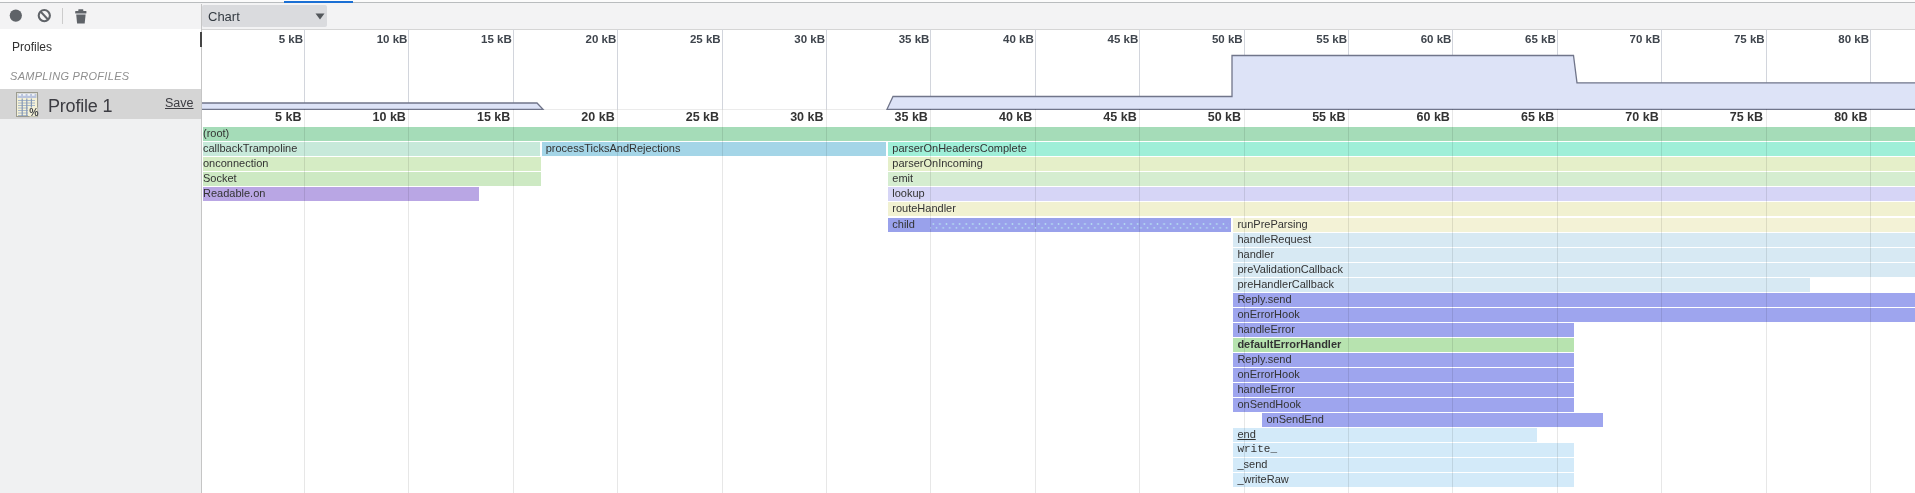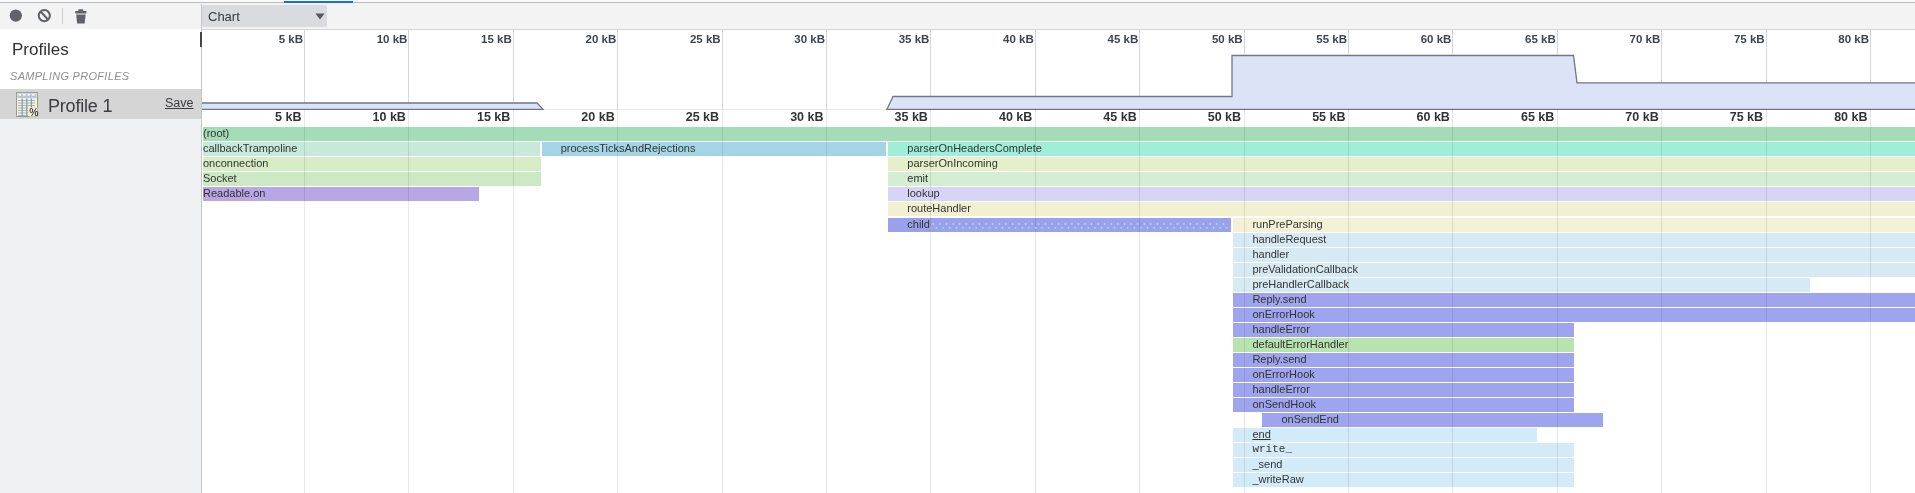--- a/index.html
+++ b/index.html
@@ -1,20 +1,20 @@
 <!DOCTYPE html>
 <html><head><meta charset="utf-8">
 <style>
   html,body{margin:0;padding:0;}
   body{width:1915px;height:493px;position:relative;overflow:hidden;
        font-family:"Liberation Sans",sans-serif;background:#fff;}
   .abs{position:absolute;}
   .bar{position:absolute;height:14px;line-height:13.5px;font-size:11px;color:#333;
        white-space:nowrap;overflow:hidden;}
-  .bar span{position:relative;z-index:3;padding-left:19px;}
+  .bar span{position:relative;z-index:3;padding-left:4px;}
   .bar.e span{padding-left:0.5px;}
   .glab{position:absolute;font-size:11px;color:#4c4c4c;z-index:4;font-weight:bold;}
 </style></head><body>
 
 <div class="abs" style="left:0;top:0;width:1915px;height:2px;background:#fbfbfb;border-bottom:1px solid #b9bcbe;"></div>
 <div class="abs" style="left:284px;top:0.5px;width:69px;height:2.2px;background:#1a6fd4;z-index:2;"></div>
 <div class="abs" style="left:0;top:3px;width:1915px;height:25.5px;background:#f3f3f4;border-bottom:1px solid #d5d5d5;"></div>
 <svg class="abs" style="left:0;top:4px;z-index:5" width="100" height="24" viewBox="0 0 100 24">
 <circle cx="15.8" cy="11.6" r="6.1" fill="#5f6368"></circle>
 <circle cx="44.3" cy="11.6" r="5.6" fill="none" stroke="#5f6368" stroke-width="2.1"></circle>
@@ -27,21 +27,21 @@
 </g>
 </svg>
 <div class="abs" style="left:202px;top:5px;width:124.5px;height:21.5px;background:#dadbde;border-radius:2px;z-index:5;"></div>
 <div class="abs" style="left:208px;top:9px;font-size:13px;color:#333a41;z-index:6;">Chart</div>
 <svg class="abs" style="left:315px;top:13px;z-index:6" width="10" height="7" viewBox="0 0 10 7">
     <path d="M0.5 0.5 H9.5 L5 6.5 Z" fill="#53575b"></path>
   </svg>
 <div class="abs" style="left:0;top:29px;width:201px;height:464px;background:#fff;"></div>
 <div class="abs" style="left:0;top:119px;width:200.5px;height:374px;background:#f0f1f2;"></div>
 <div class="abs" style="left:200.5px;top:4px;width:1px;height:489px;background:#c5c5c5;z-index:8;"></div>
-<div class="abs" style="left:12px;top:39.5px;font-size:17px;color:#303030;">Profiles</div>
+<div class="abs" style="left:12px;top:39.5px;font-size:12px;color:#303030;">Profiles</div>
 <div class="abs" style="left:10px;top:70px;font-size:11px;color:#8e8e8e;letter-spacing:0.3px;font-style:italic;">SAMPLING PROFILES</div>
 <div class="abs" style="left:0;top:88.5px;width:200.5px;height:30.5px;background:#d5d5d5;"></div>
 <svg class="abs" style="left:16px;top:92px;z-index:5" width="24" height="27" viewBox="0 0 24 27">
 <rect x="1.5" y="2.5" width="21" height="23" fill="#c9c9c9"></rect>
 <rect x="0.5" y="0.5" width="21" height="24" fill="#f4f1d7" stroke="#9b9b8f" stroke-width="1"></rect>
 <rect x="1.5" y="1.5" width="19" height="4.5" fill="#b9c4dd"></rect>
 <rect x="2.5" y="2.2" width="2.6" height="1.4" fill="#fff"></rect>
     <rect x="7" y="2.2" width="2.6" height="1.4" fill="#fff"></rect>
     <rect x="11.5" y="2.2" width="2.6" height="1.4" fill="#fff"></rect>
     <rect x="16" y="2.2" width="2.6" height="1.4" fill="#fff"></rect>
@@ -150,21 +150,21 @@
 <div class="bar" style="left:888.3px;top:217.50px;width:343.2px;background:#99a1eb;"><span>child</span></div>
 <div class="abs" style="left:930.3px;top:222.10px;width:299.2px;height:6.5px;z-index:3;background-image:radial-gradient(circle, rgba(183,227,241,0.85) 0.75px, rgba(0,0,0,0) 1.15px),radial-gradient(circle, rgba(183,227,241,0.85) 0.75px, rgba(0,0,0,0) 1.15px);background-size:6.6px 3.6px,6.6px 3.6px;background-repeat:repeat-x,repeat-x;background-position:0 0,3.3px 3.6px;"></div>
 <div class="bar" style="left:1233.4px;top:217.50px;width:809px;background:#f3f2d6;"><span>runPreParsing</span></div>
 <div class="bar" style="left:1233.4px;top:232.55px;width:681.6px;background:#d7e9f3;"><span>handleRequest</span></div>
 <div class="bar" style="left:1233.4px;top:247.60px;width:681.6px;background:#d7e9f3;"><span>handler</span></div>
 <div class="bar" style="left:1233.4px;top:262.65px;width:681.6px;background:#d7e9f3;"><span>preValidationCallback</span></div>
 <div class="bar" style="left:1233.4px;top:277.70px;width:577px;background:#d7e9f3;"><span>preHandlerCallback</span></div>
 <div class="bar" style="left:1233.4px;top:292.75px;width:681.6px;background:#9ea5ee;"><span>Reply.send</span></div>
 <div class="bar" style="left:1233.4px;top:307.80px;width:681.6px;background:#9ea5ee;"><span>onErrorHook</span></div>
 <div class="bar" style="left:1233.4px;top:322.85px;width:340.4px;background:#9ea5ee;"><span>handleError</span></div>
-<div class="bar" style="left:1233.4px;top:337.90px;width:340.4px;background:#b7e3af;"><span>defaultErrorHandler</span></div>
+<div class="bar" style="left:1233.4px;top:337.90px;width:340.4px;background:#b7e3af;font-weight:bold;"><span>defaultErrorHandler</span></div>
 <div class="bar" style="left:1233.4px;top:352.95px;width:340.4px;background:#9ea5ee;"><span>Reply.send</span></div>
 <div class="bar" style="left:1233.4px;top:368.00px;width:340.4px;background:#9ea5ee;"><span>onErrorHook</span></div>
 <div class="bar" style="left:1233.4px;top:383.05px;width:340.4px;background:#9ea5ee;"><span>handleError</span></div>
 <div class="bar" style="left:1233.4px;top:398.10px;width:340.4px;background:#9ea5ee;"><span>onSendHook</span></div>
 <div class="bar" style="left:1233.4px;top:413.15px;width:340.4px;background:#9ea5ee;margin-left:29px;"><span>onSendEnd</span></div>
 <div class="bar" style="left:1233.4px;top:428.20px;width:304px;background:#d3eaf9;text-decoration:underline;"><span>end</span></div>
 <div class="bar" style="left:1233.4px;top:443.25px;width:340.4px;background:#d3eaf9;font-family:Liberation Mono, monospace;"><span>write_</span></div>
 <div class="bar" style="left:1233.4px;top:458.30px;width:340.4px;background:#d3eaf9;"><span>_send</span></div>
 <div class="bar" style="left:1233.4px;top:473.35px;width:340.4px;background:#d3eaf9;"><span>_writeRaw</span></div>
 </body></html>

